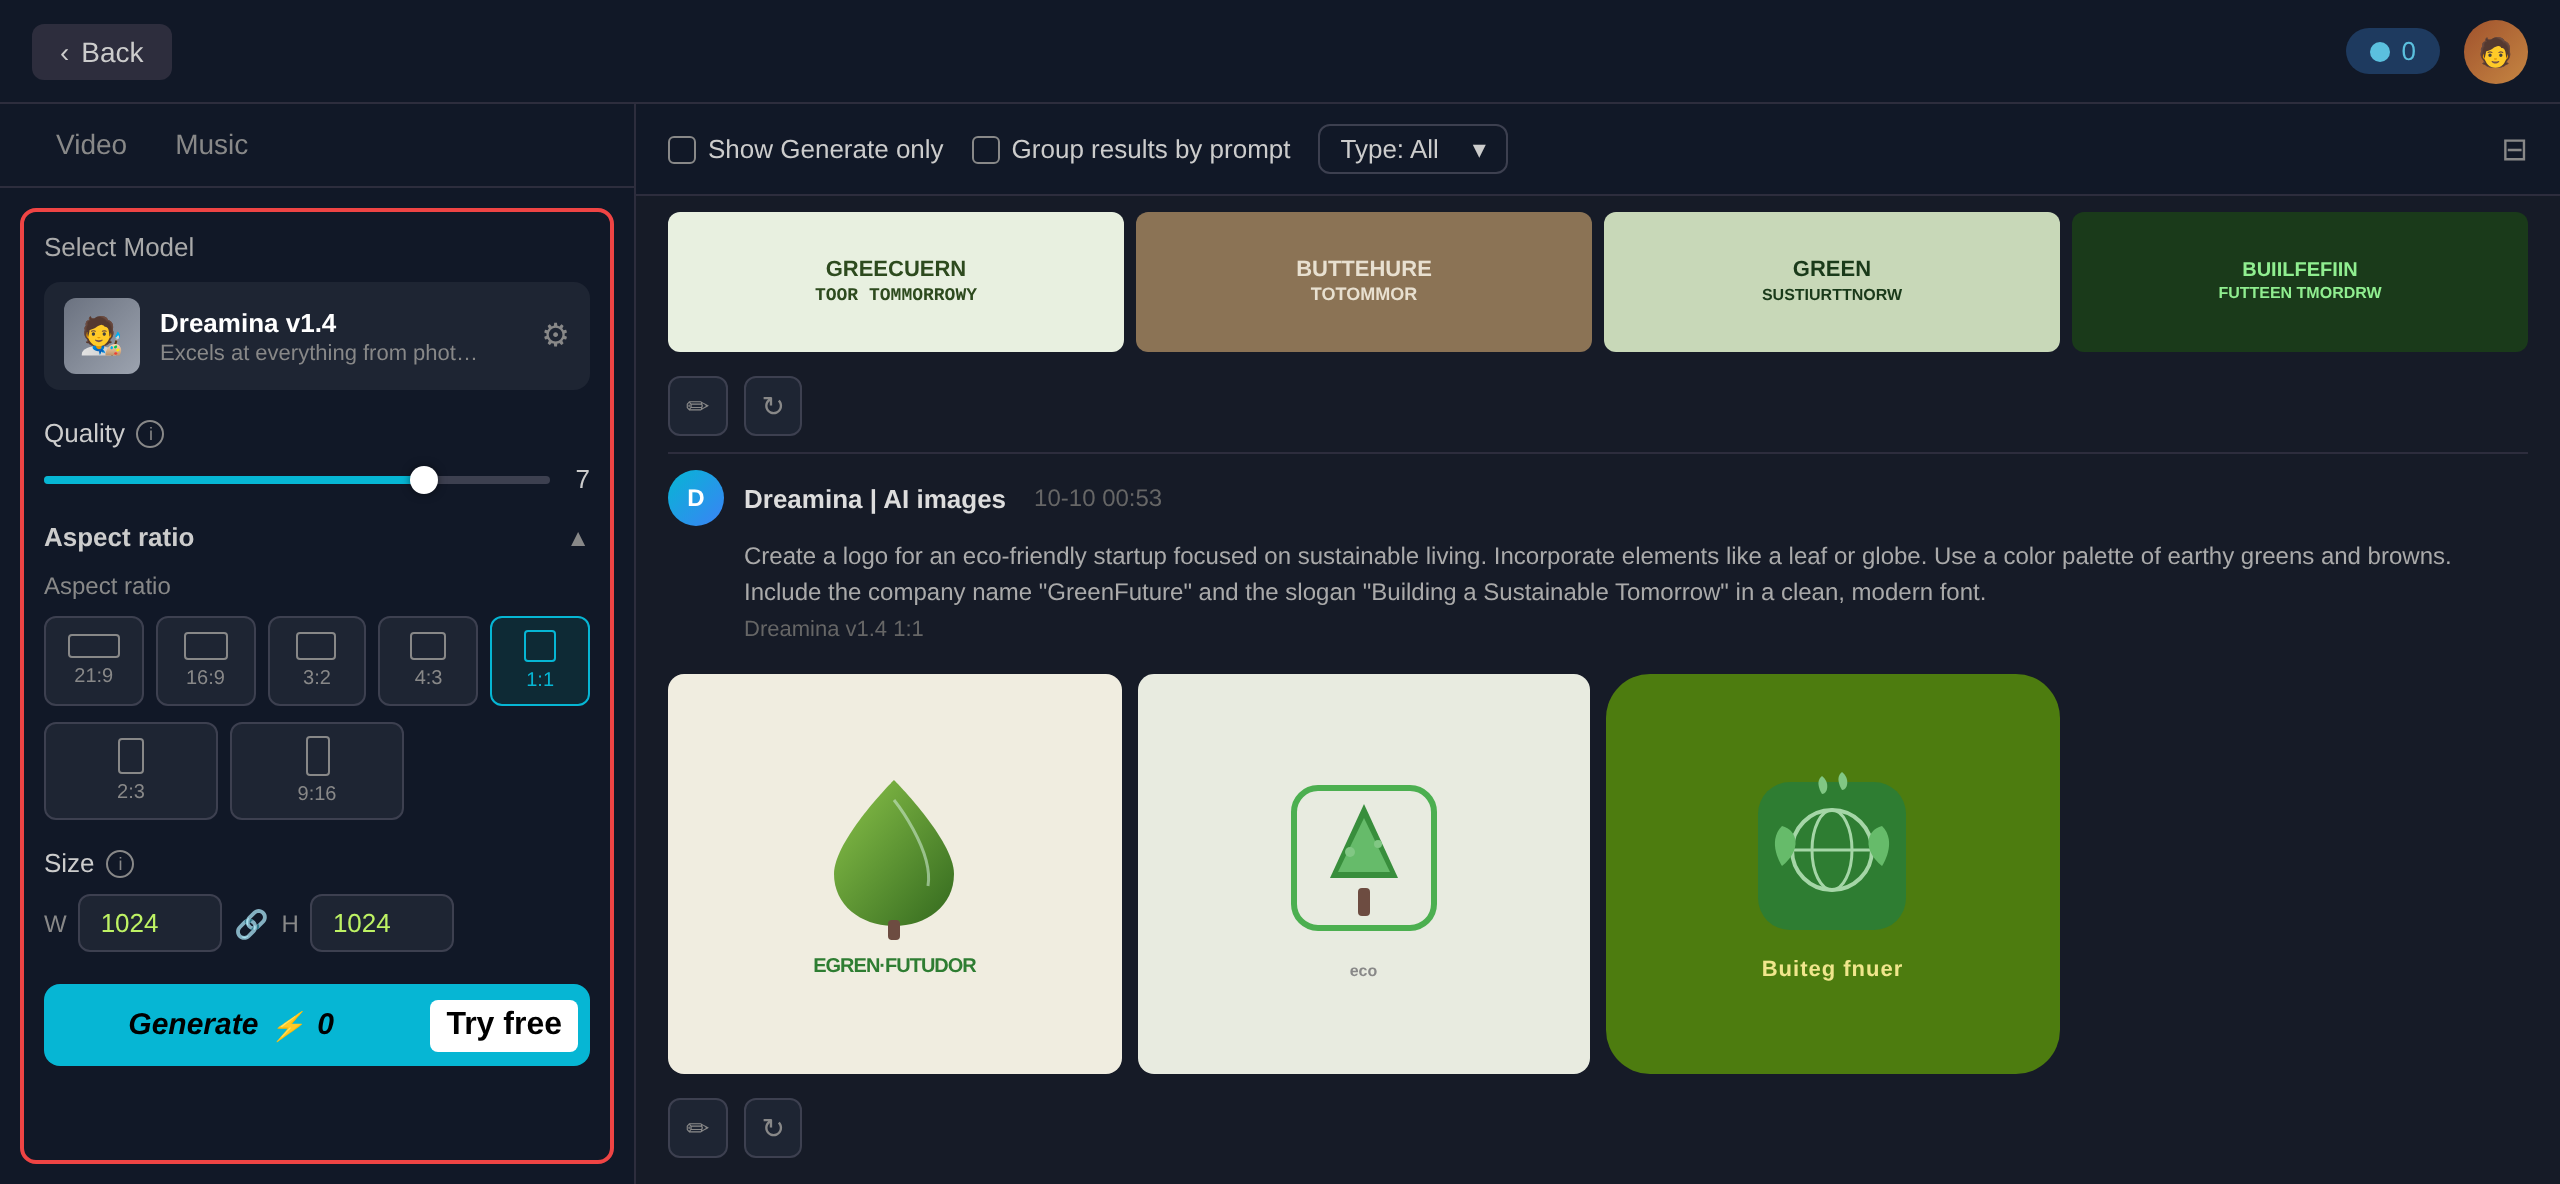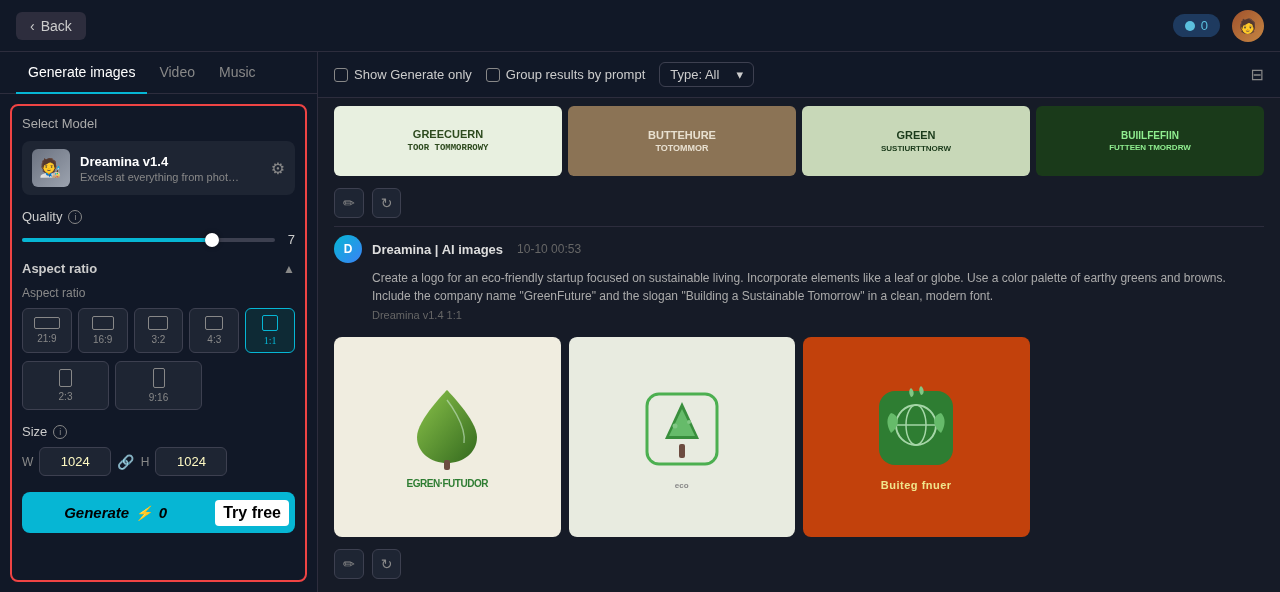--- a/index.html
+++ b/index.html
@@ -263,21 +263,20 @@
       border-radius: 6px;
       padding: 6px 4px;
       cursor: pointer;
       color: #888;
       font-size: 10px;
     }
     .aspect-btn.active {
       border-color: #06b6d4;
       color: #06b6d4;
       background: #0e2a35;
-      font-family: Liberation Serif, serif;
     }
     .aspect-shape {
       border: 1.5px solid currentColor;
       border-radius: 2px;
     }
 
     .size-row {
       display: flex;
       align-items: center;
       gap: 6px;
@@ -285,24 +284,23 @@
     }
     .size-label-sm {
       font-size: 12px;
       color: #888;
     }
     .size-input-box {
       background: #1e2533;
       border: 1px solid #3d4050;
       border-radius: 6px;
       padding: 6px 10px;
-      color: #fef9c3;
+      color: #bef264;
       font-size: 13px;
       width: 72px;
-      text-align: center;
     }
     .link-icon {
       color: #888;
       font-size: 14px;
     }
 
     .generate-bar {
       display: flex;
       align-items: center;
       background: #06b6d4;
@@ -502,21 +500,21 @@
       justify-content: center;
       font-size: 10px;
       color: #666;
       text-align: center;
       flex-direction: column;
       gap: 4px;
     }
     .result-img-bg.r1 { background: #f0ede0; }
     .result-img-bg.r2 { background: #5a7a3a; }
     .result-img-bg.r3 { background: #e8ebe0; }
-    .result-img-bg.r4 { background: #c2410c; }
+    .result-img-bg.r4 { background: #4d7c0f; border-radius: 22px; }
 
     .scrollbar::-webkit-scrollbar { width: 6px; }
     .scrollbar::-webkit-scrollbar-track { background: #1a1f2e; }
     .scrollbar::-webkit-scrollbar-thumb { background: #3d4050; border-radius: 3px; }
   </style>
 </head>
 <body>
 
 <nav class="top-nav">
   <button class="back-btn">
@@ -531,21 +529,20 @@
     <div class="avatar">
       <span>🧑</span>
     </div>
   </div>
 </nav>
 
 <div class="main-layout">
 
   <aside class="sidebar scrollbar">
     <div class="sidebar-tabs">
-      <div class="sidebar-tab active">Generate images</div>
       <div class="sidebar-tab">Video</div>
       <div class="sidebar-tab">Music</div>
     </div>
 
     <div class="sidebar-inner">
       <div class="select-model-label">Select Model</div>
 
       <div class="model-selector">
         <div class="model-avatar">
           <span style="font-size:18px;">🧑‍🎨</span>

